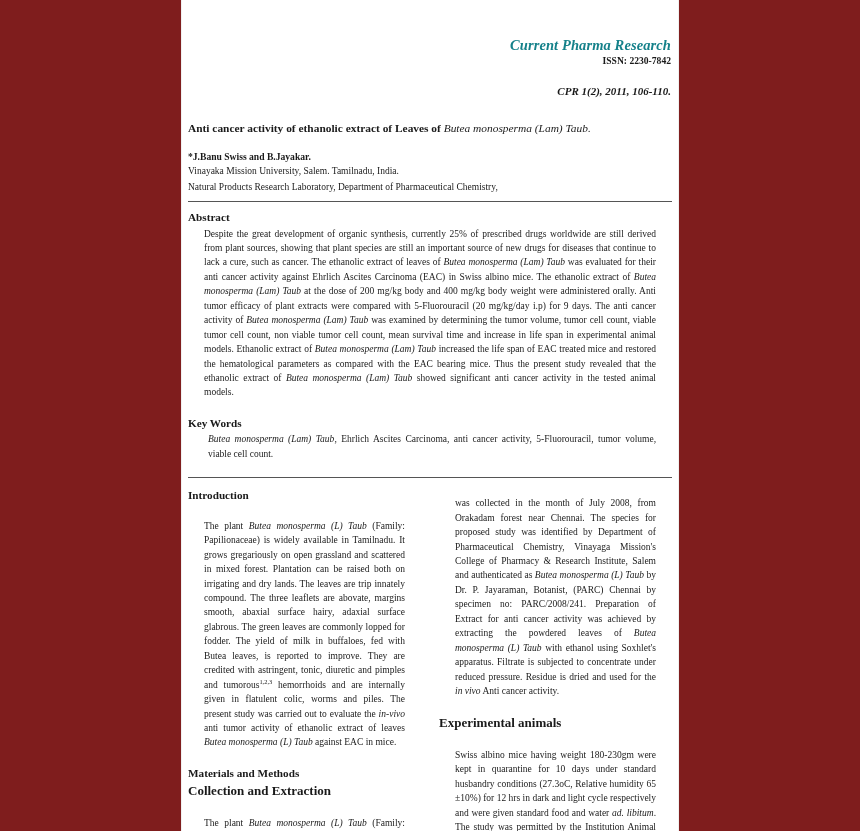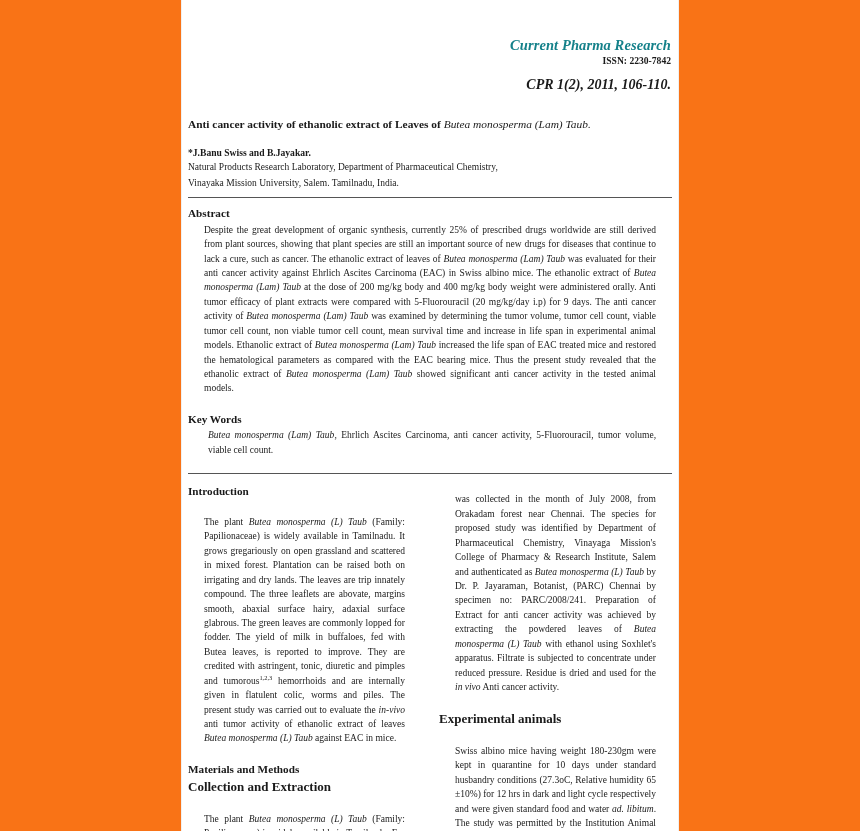--- a/index.html
+++ b/index.html
@@ -11,21 +11,21 @@
     width: 860px;
     height: 831px;
     font-family: "Liberation Serif", "DejaVu Serif", serif;
     color: #1a1a1a;
     overflow: hidden;
   }
   .page {
     position: relative;
     width: 860px;
     height: 831px;
-    background: #f97316;
+    background: #7f1d1d;
     box-sizing: border-box;
   }
   .sheet {
     position: absolute;
     left: 182px;
     top: 0px;
     width: 496px;
     height: 831px;
     background: #ffffff;
     box-shadow: 0 0 0 1px #f0f0f0;
@@ -53,25 +53,25 @@
     letter-spacing: 0.1px;
     line-height: 1.25;
   }
   .issn {
     font-size: 9.6px;
     font-weight: bold;
     line-height: 1.35;
     margin-top: 1px;
   }
   .cpr-line {
-    font-size: 14px;
+    font-size: 11px;
     font-weight: bold;
     font-style: italic;
     line-height: 1.35;
-    margin-top: 8px;
+    margin-top: 16px;
   }
 
   
   .article-title {
     font-size: 11.4px;
     font-weight: bold;
     line-height: 1.4;
     margin-top: 22px;
     text-align: left;
   }
@@ -193,22 +193,22 @@
 
       <div class="masthead">
         <div class="journal-title">Current Pharma Research</div>
         <div class="issn">ISSN: 2230-7842</div>
         <div class="cpr-line">CPR 1(2), 2011, 106-110.</div>
       </div>
 
       <div class="article-title"><span>Anti cancer activity of ethanolic extract of Leaves of </span><span class="sp" style="font-weight:normal">Butea monosperma (Lam) Taub.</span></div>
 
       <div class="authors">*J.Banu Swiss and B.Jayakar.</div>
+      <div class="affil">Vinayaka Mission University, Salem. Tamilnadu, India.</div>
       <div class="affil">Natural Products Research Laboratory, Department of Pharmaceutical Chemistry,</div>
-      <div class="affil">Vinayaka Mission University, Salem. Tamilnadu, India.</div>
 
       <hr class="rule">
 
       <div class="h-section">Abstract</div>
       <p class="para abstract-body"><span>Despite the great development of organic synthesis, currently 25% of prescribed drugs worldwide are still derived from plant sources, showing that plant species are still an important source of new drugs for diseases that continue to lack a cure, such as cancer. The ethanolic extract of leaves of </span><i>Butea monosperma (Lam) Taub</i><span> was evaluated for their anti cancer activity against Ehrlich Ascites Carcinoma (EAC) in Swiss albino mice. The ethanolic extract of </span><i>Butea monosperma (Lam) Taub</i><span> at the dose of 200 mg/kg body and 400 mg/kg body weight were administered orally. Anti tumor efficacy of plant extracts were compared with 5-Fluorouracil (20 mg/kg/day i.p) for 9 days. The anti cancer activity of </span><i>Butea monosperma (Lam) Taub</i><span> was examined by determining the tumor volume, tumor cell count, viable tumor cell count, non viable tumor cell count, mean survival time and increase in life span in experimental animal models. Ethanolic extract of </span><i>Butea monosperma (Lam) Taub</i><span> increased the life span of EAC treated mice and restored the hematological parameters as compared with the EAC bearing mice. Thus the present study revealed that the ethanolic extract of </span><i>Butea monosperma (Lam) Taub</i><span> showed significant anti cancer activity in the tested animal models.</span></p>
 
       <div class="h-section">Key Words</div>
       <p class="para keywords-body"><i>Butea monosperma (Lam) Taub</i><span>, Ehrlich Ascites Carcinoma, anti cancer activity, 5-Fluorouracil, tumor volume, viable cell count.</span></p>
 
       <hr class="rule tight">

